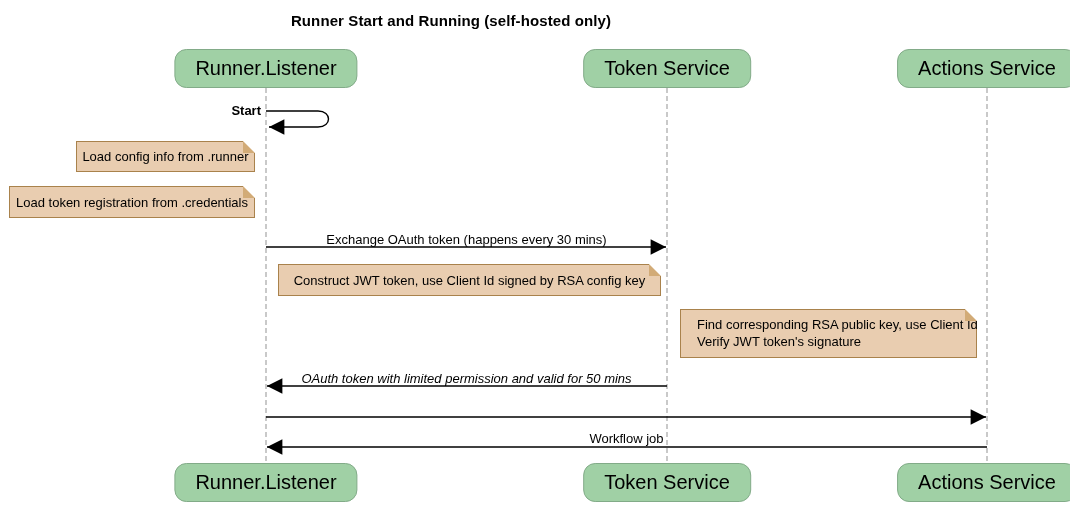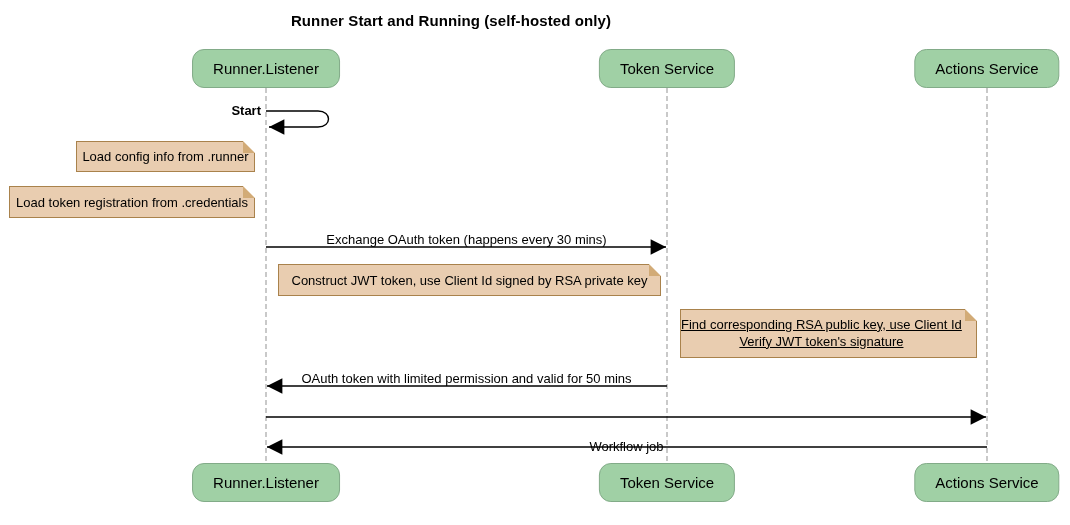--- a/index.html
+++ b/index.html
@@ -28,21 +28,21 @@
     position: absolute;
     transform: translateX(-50%);
     height: 39px;
     padding: 0 20px;
     background: #a0d0a5;
     border: 1px solid #82ab88;
     border-radius: 12px;
     display: flex;
     align-items: center;
     justify-content: center;
-    font-size: 15px;
+    font-size: 20px;
     box-sizing: border-box;
     white-space: nowrap;
   }
   .p-top { top: 49px; }
   .p-bottom { top: 463px; }
   .msg-label {
     position: absolute;
     font-size: 13px;
     line-height: 13px;
     text-align: center;
@@ -68,25 +68,24 @@
     top: -1px;
     right: -1px;
     width: 0;
     height: 0;
     border-style: solid;
     border-width: 0 12px 12px 0;
     border-color: #ffffff #ffffff #d2ab77 #d2ab77;
   }
   .note-multiline {
     justify-content: flex-start;
-    padding-left: 0;
+    padding-left: 16px;
     white-space: pre;
     line-height: 1.3;
-    text-align: center;
-    text-decoration: underline;
+    text-align: left;
   }
 </style>
 </head>
 <body>
 
 <div class="stage">
 
   <div class="title">Runner Start and Running (self-hosted only)</div>
 
   <svg class="wires" width="1070" height="525">
@@ -114,35 +113,35 @@
   <div class="participant p-top" style="left:266px;">Runner.Listener</div>
   <div class="participant p-top" style="left:667px;">Token Service</div>
   <div class="participant p-top" style="left:987px;">Actions Service</div>
 
   <div class="participant p-bottom" style="left:266px;">Runner.Listener</div>
   <div class="participant p-bottom" style="left:667px;">Token Service</div>
   <div class="participant p-bottom" style="left:987px;">Actions Service</div>
 
   <div class="msg-label msg-start" style="left:161px; top:104px; width:100px;">Start</div>
   <div class="msg-label" style="left:266px; top:233px; width:401px;">Exchange OAuth token (happens every 30 mins)</div>
-  <div class="msg-label" style="left:266px; top:372px; width:401px;">OAuth token with limited permission and valid for 50 mins</div>
-  <div class="msg-label" style="left:266px; top:432px; width:721px;margin-top:8px;">Workflow job</div>
+  <div class="msg-label" style="left:266px; top:372px; width:401px;font-style:italic;">OAuth token with limited permission and valid for 50 mins</div>
+  <div class="msg-label" style="left:266px; top:432px; width:721px;">Workflow job</div>
 
   <div class="note" style="left:9px; top:186px; width:246px; height:32px;">
     <span>Load token registration from .credentials</span>
     <span class="fold"></span>
   </div>
 
   <div class="note" style="left:76px; top:141px; width:179px; height:31px;">
     <span>Load config info from .runner</span>
     <span class="fold"></span>
   </div>
 
   <div class="note" style="left:278px; top:264px; width:383px; height:32px;">
-    <span>Construct JWT token, use Client Id signed by RSA private key</span>
+    <span>Construct JWT token, use Client Id signed by RSA config key</span>
     <span class="fold"></span>
   </div>
 
   <div class="note note-multiline" style="left:680px; top:309px; width:297px; height:49px;">
     <span>Find corresponding RSA public key, use Client Id
 Verify JWT token's signature</span>
     <span class="fold"></span>
   </div>
 
 </div>

